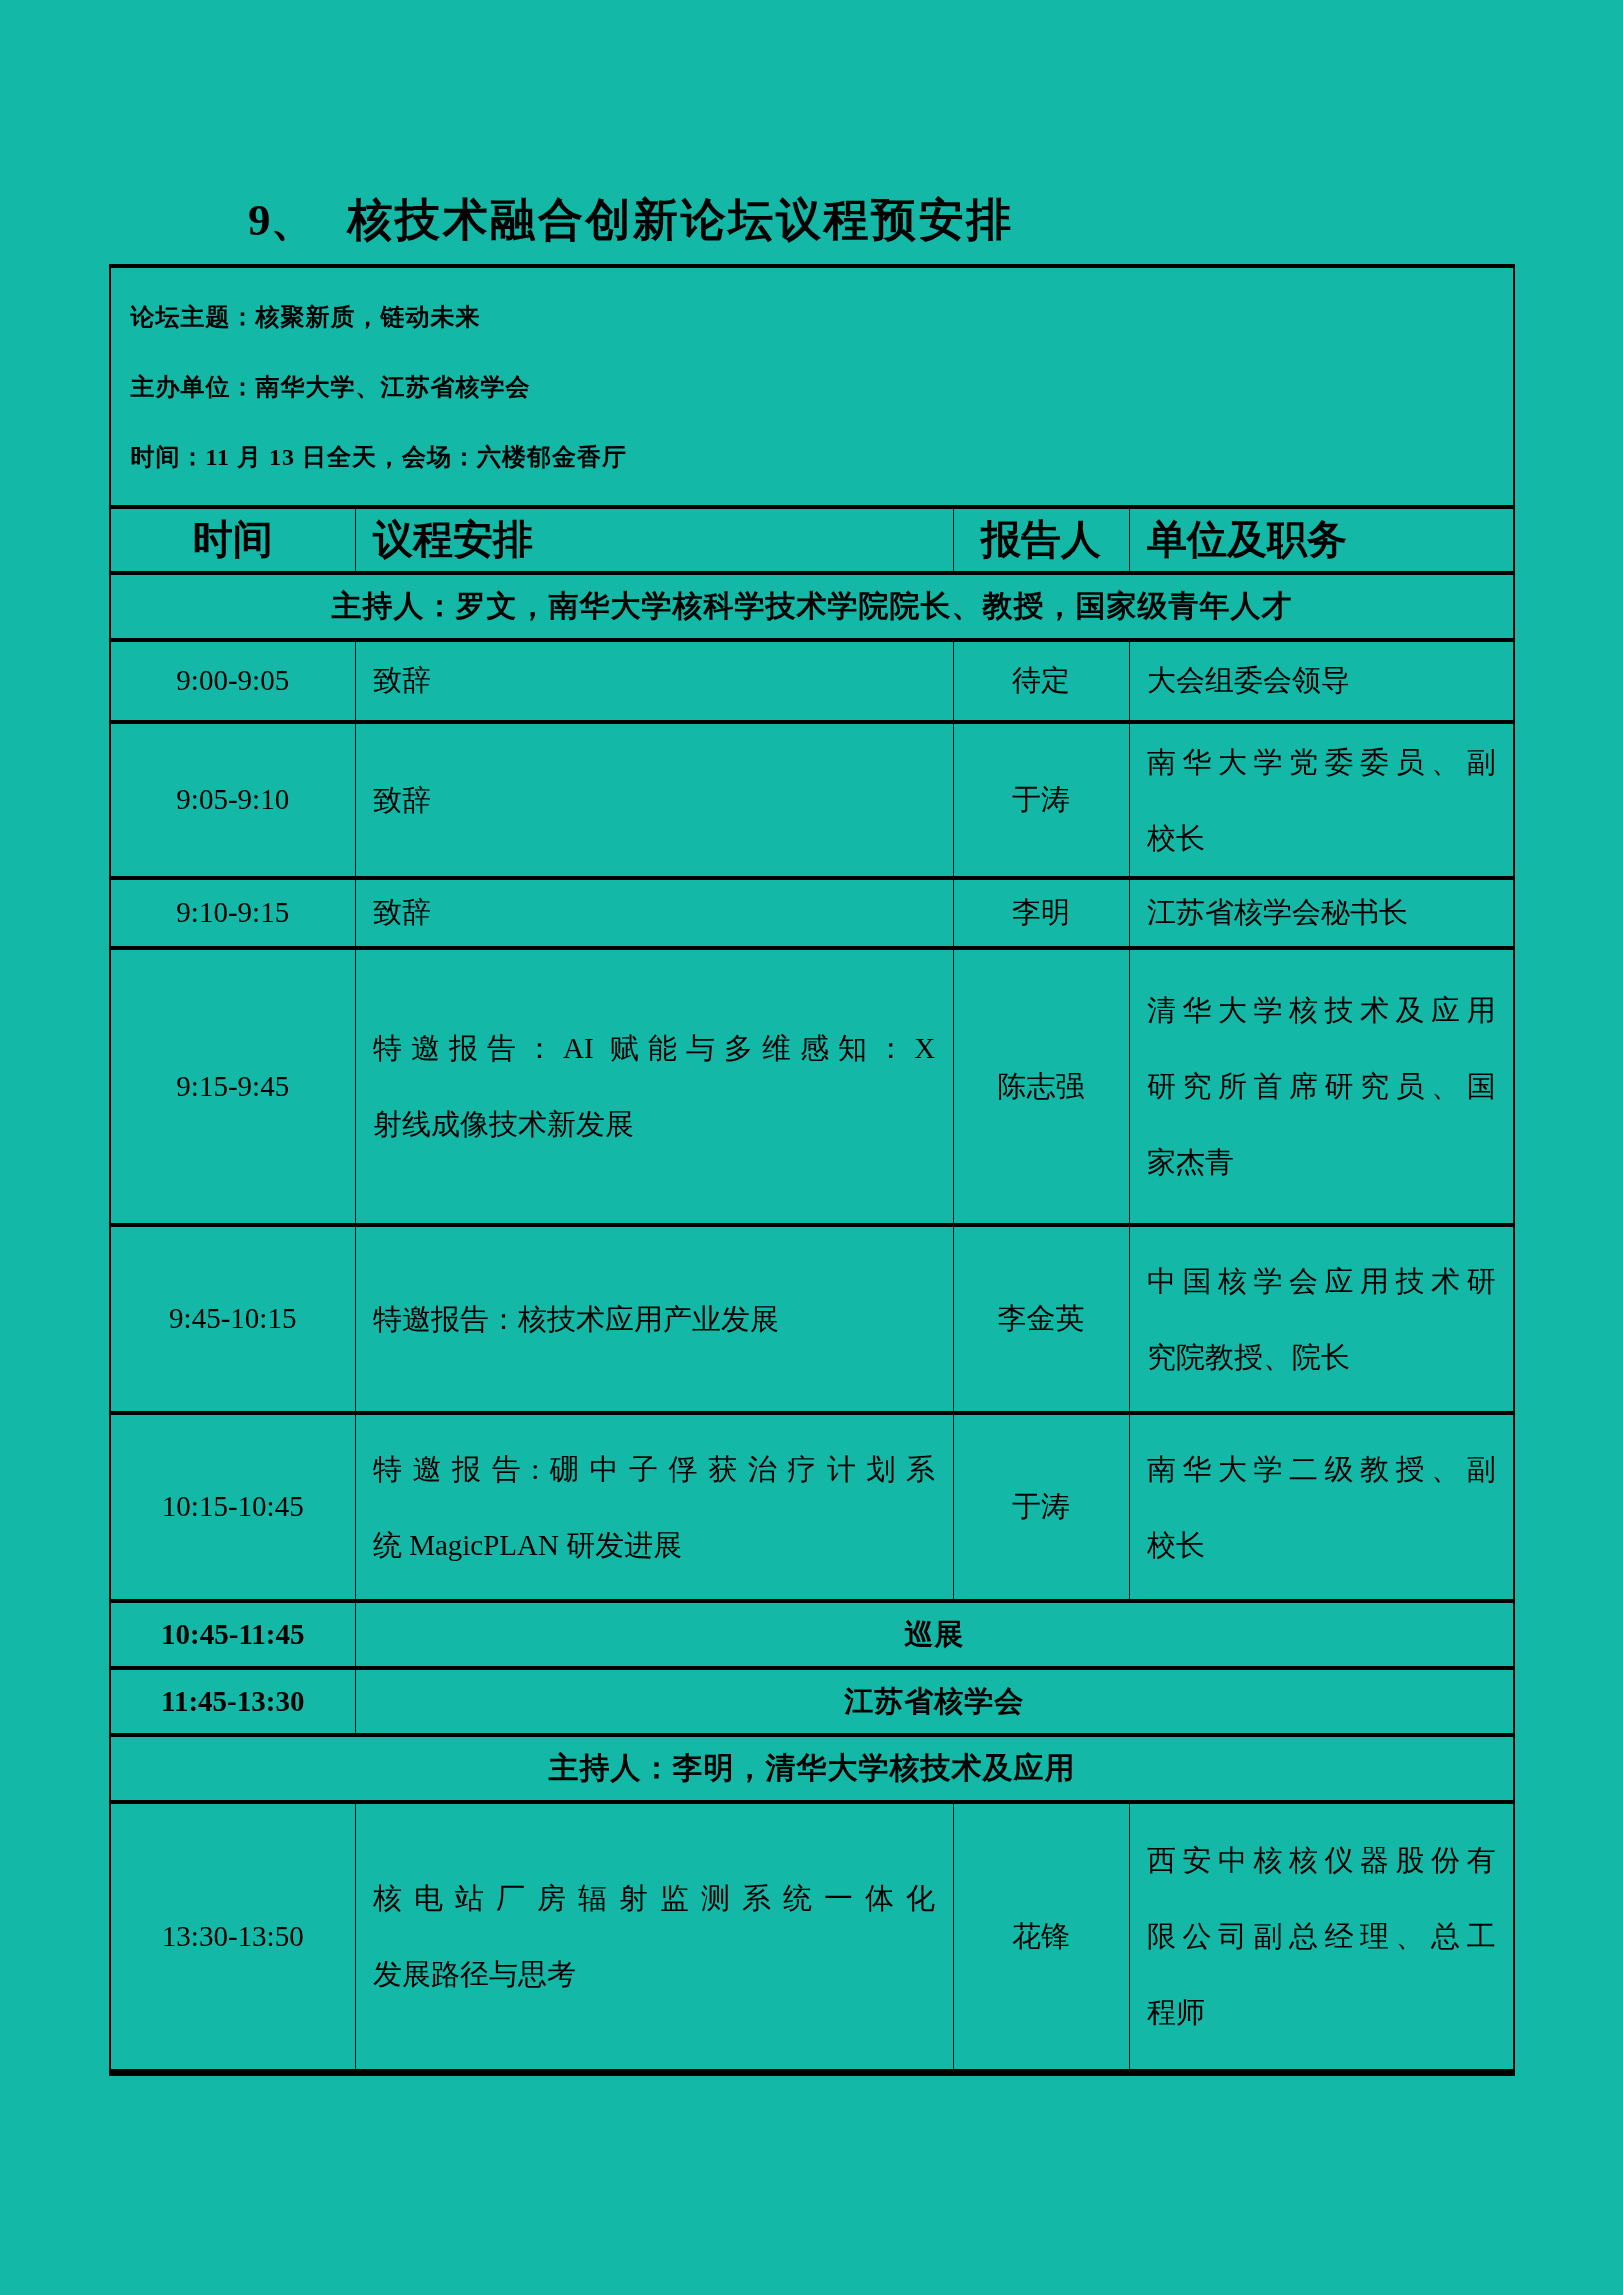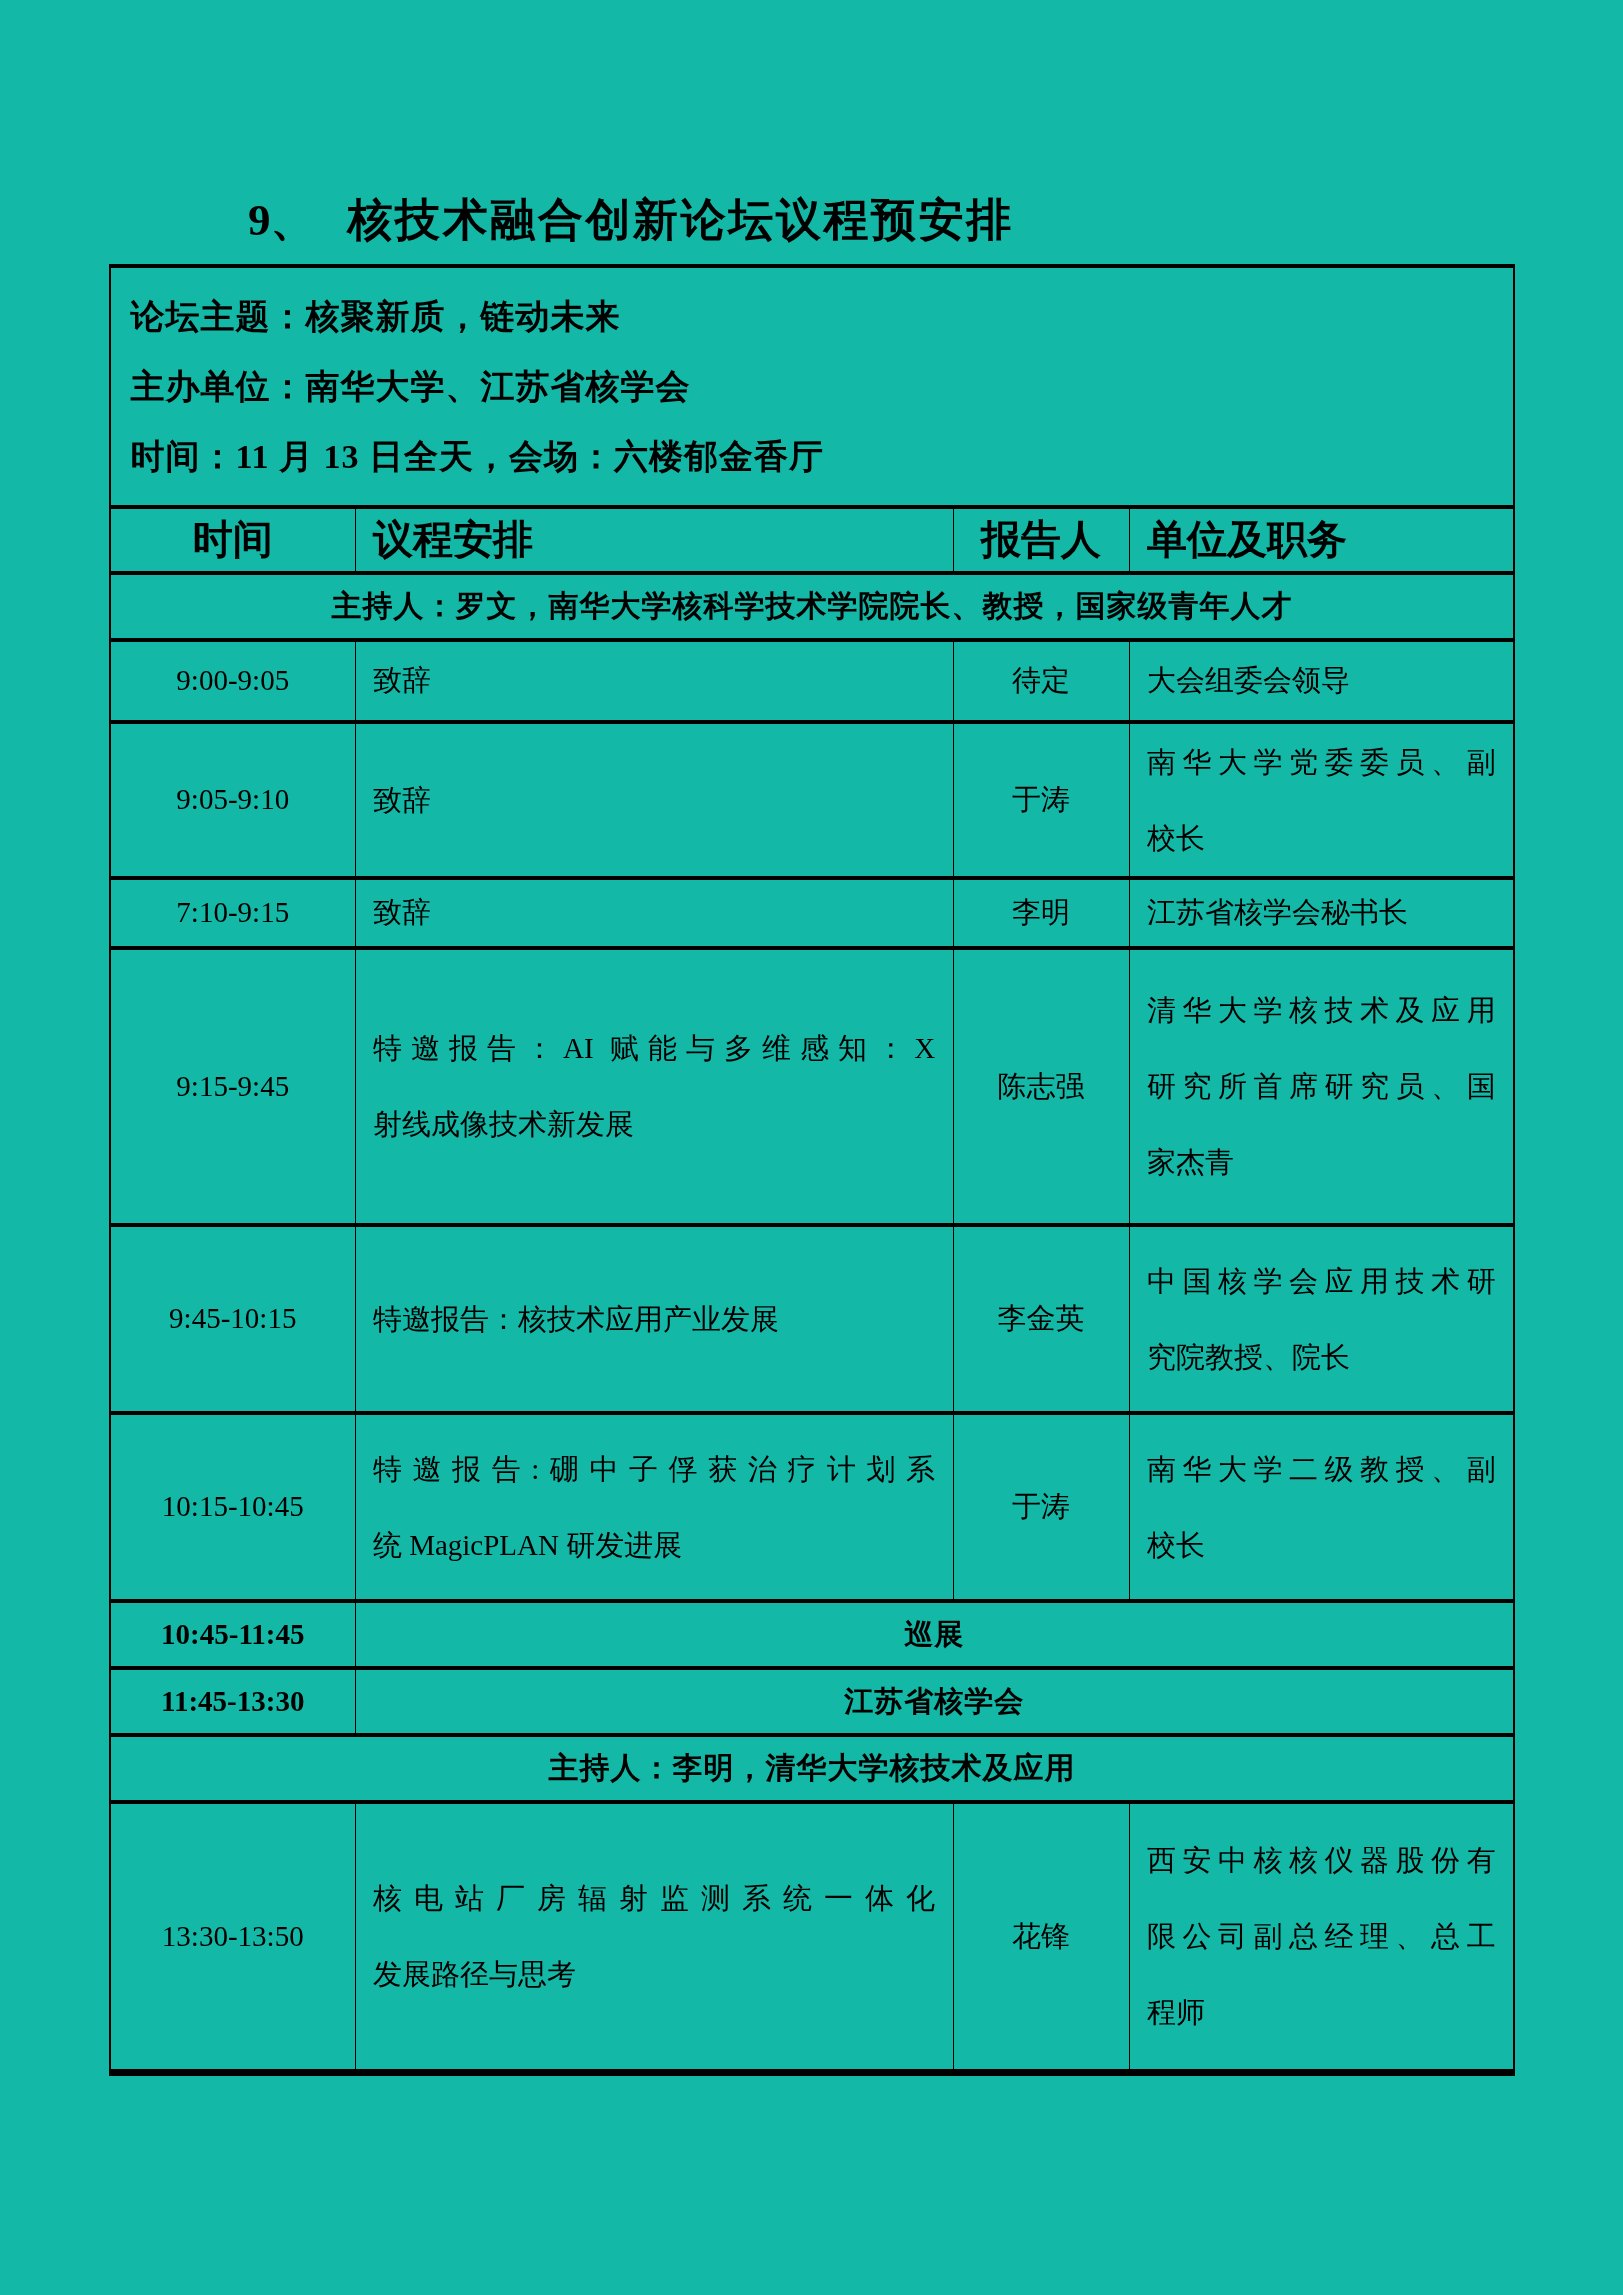--- a/index.html
+++ b/index.html
@@ -40,21 +40,21 @@
     line-height: 1.35;
     overflow: hidden;
   }
   
   .c-center { text-align: center; }
   .c-left   { text-align: left; padding: 0 17.4px; }
 
   
   tr.info td { padding: 13.3px 19.4px; }
   .iline {
-    font-size: 34px;
+    font-size: 24px;
     font-weight: bold;
     line-height: 70px;
     letter-spacing: 1px;
     white-space: nowrap;
   }
 
   
   tr.head td { height: 60px; font-size: 40px; font-weight: bold; }
 
   
@@ -145,21 +145,21 @@
             <div class="line">致辞</div>
           </td>
       <td class="speaker-cell">于涛</td>
       <td class="c-left lines">
             <div class="line">南华大学党委委员、副</div>
             <div class="line">校长</div>
           </td>
     </tr>
 
     <tr class="rh-c">
-      <td class="time-cell">7:10-9:15</td>
+      <td class="time-cell">9:10-9:15</td>
       <td class="c-left lines">
             <div class="line">致辞</div>
           </td>
       <td class="speaker-cell">李明</td>
       <td class="c-left lines">
             <div class="line">江苏省核学会秘书长</div>
           </td>
     </tr>
 
     <tr class="rh-d">

